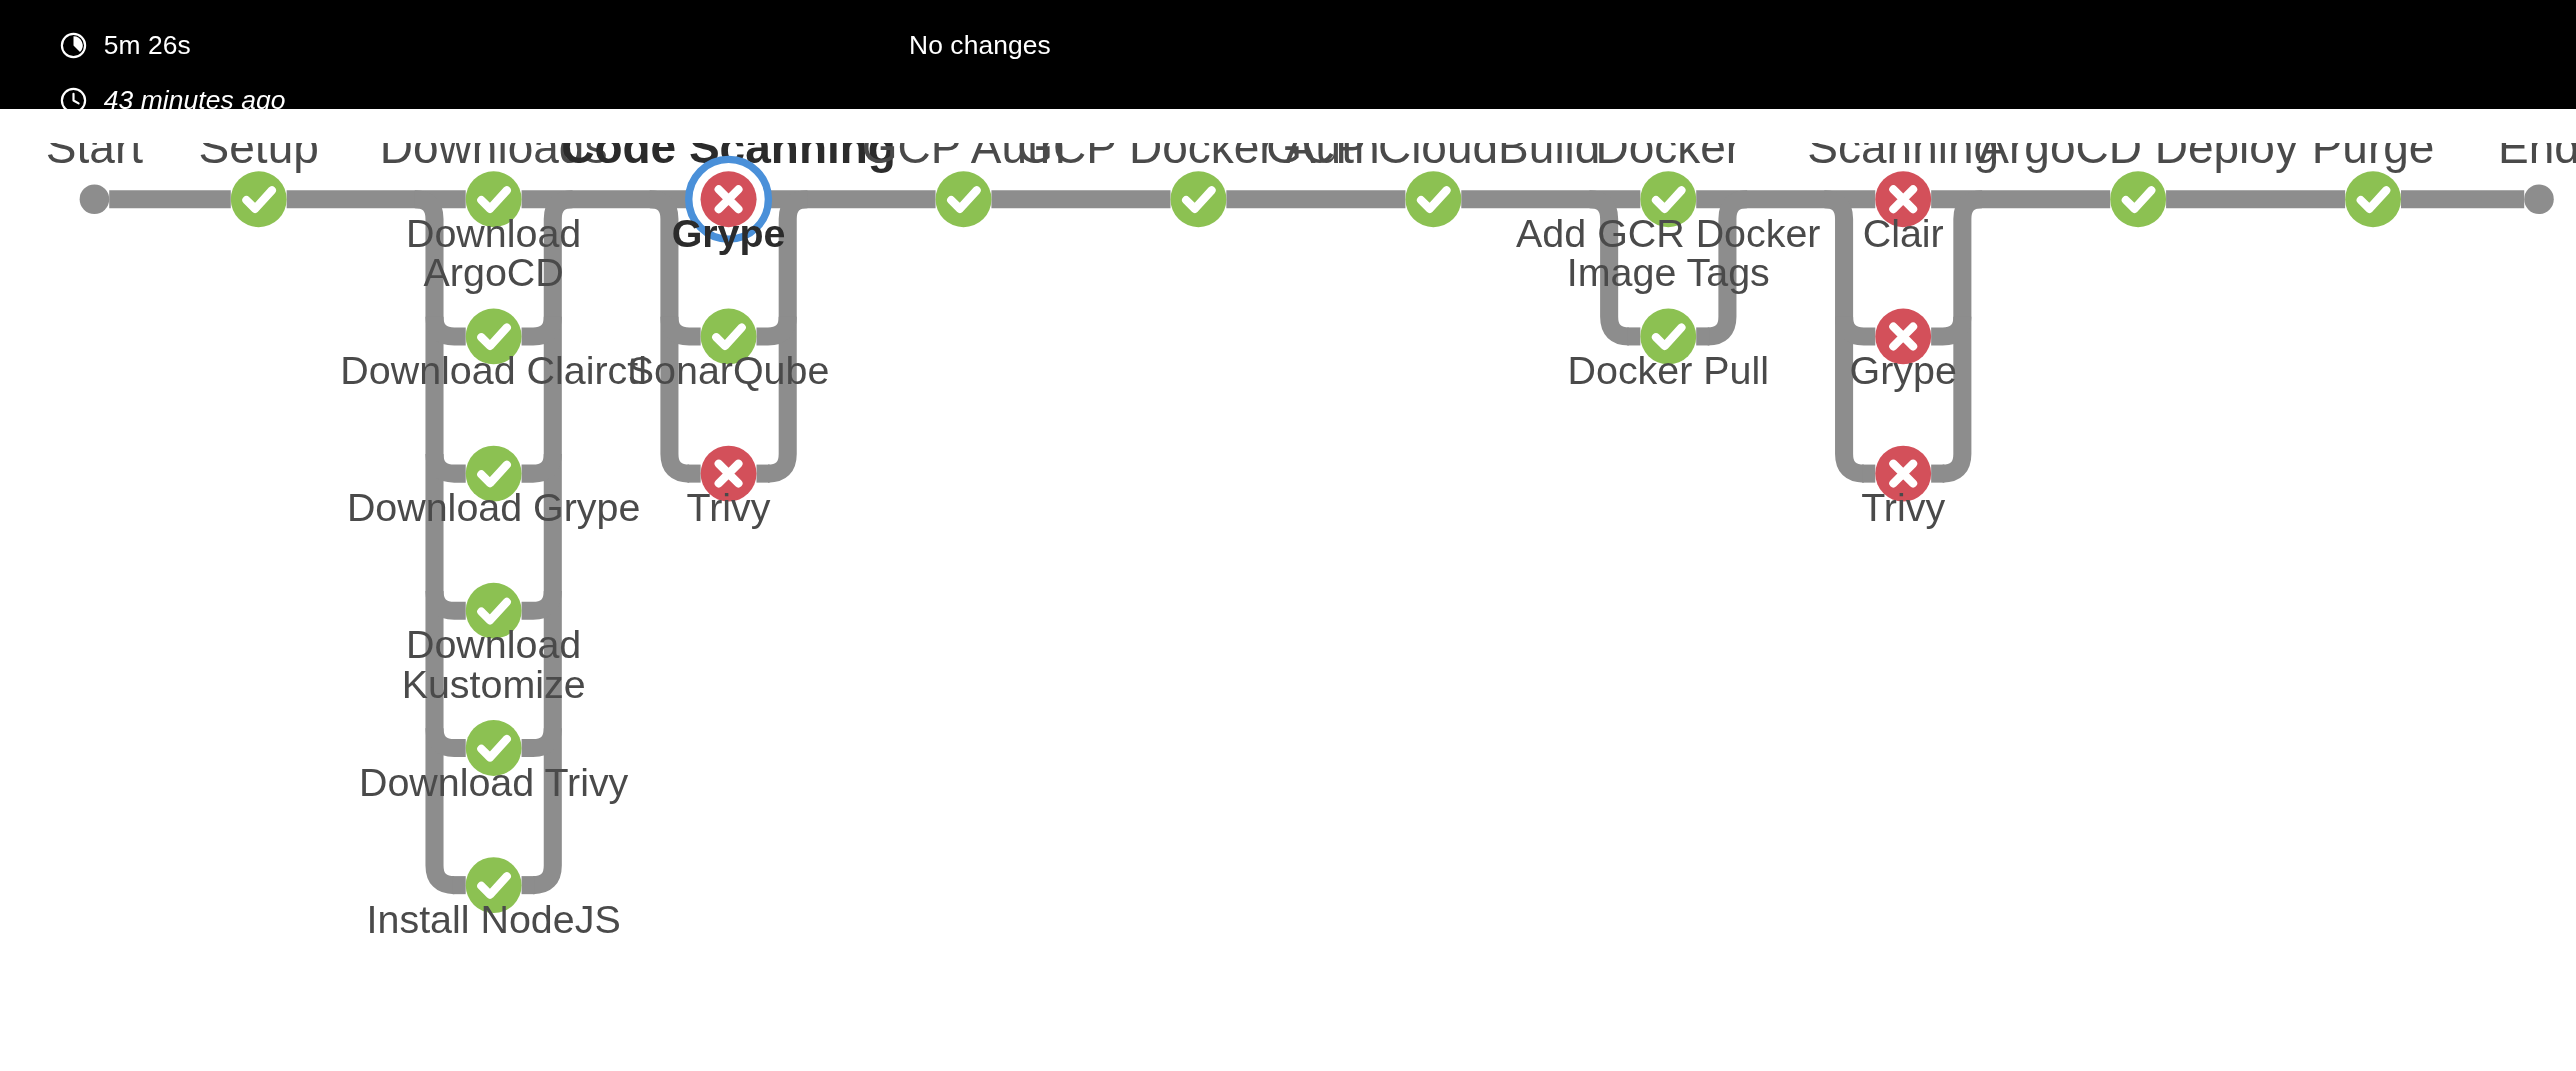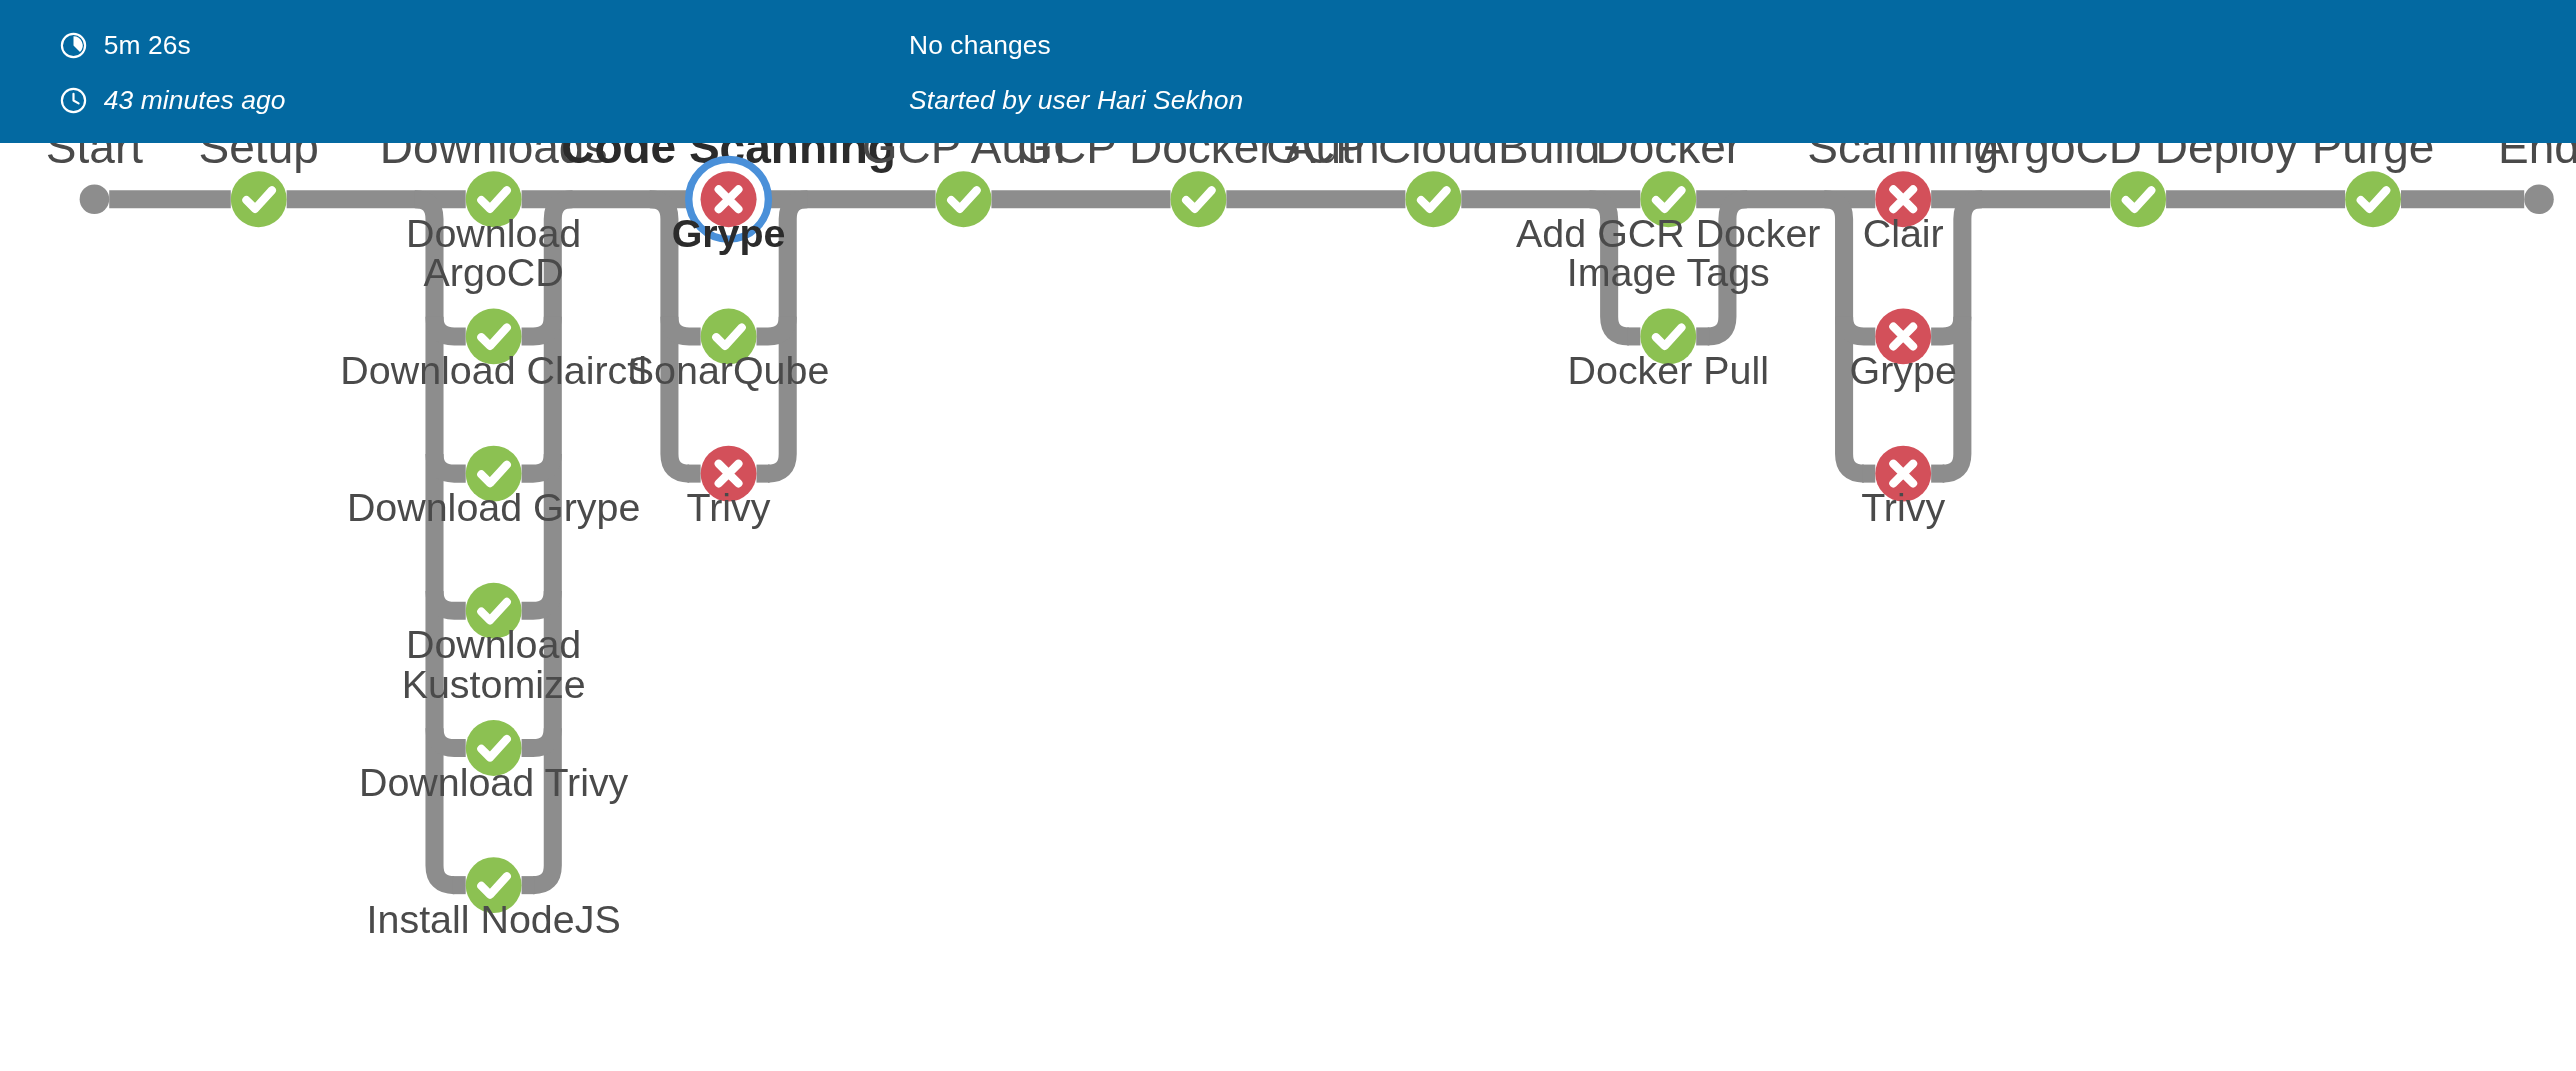--- a/index.html
+++ b/index.html
@@ -8,22 +8,22 @@
     width: 2576px; height: 1072px;
     background: #ffffff;
     font-family: "Liberation Sans", sans-serif;
     overflow: hidden;
   }
   #root { position: relative; width: 2576px; height: 1072px; }
 
   
   .status-bar {
     position: absolute; left: 0; top: 0;
-    width: 2576px; height: 143px;
-    background: #0369a1;
+    width: 2576px; height: 109px;
+    background: #000000;
     color: #ffffff;
   }
   .status-row {
     position: absolute;
     display: flex; align-items: center;
     height: 39px;
   }
   .status-row.r1 { top: 25.5px; }
   .status-row.r2 { top: 81px; font-style: italic; }
   .status-left  { left: 59px; }
@@ -86,23 +86,20 @@
     </div>
 
     <div class="status-row r2 status-left">
       <svg class="status-icon" viewBox="0 0 24 24">
         <circle cx="12" cy="12" r="9.6" fill="none" stroke="#ffffff" stroke-width="1.8"></circle>
         <path d="M12 6.4 L12 12 L16.2 14.4" fill="none" stroke="#ffffff" stroke-width="1.8" stroke-linecap="round" stroke-linejoin="round"></path>
       </svg>
       <span class="status-text">43 minutes ago</span>
     </div>
 
-    <div class="status-row r2 status-right">
-      <span class="status-text">Started by user Hari Sekhon</span>
-    </div>
 
   </div>
 
   <div class="pipeline">
     <svg id="graph" width="2576" height="929" viewBox="0 0 1568 565">
         <g>
           <text x="38" y="12" class="stage-header">Start</text>
         </g>
         <g>
           <text x="138" y="12" class="stage-header">Setup</text>

